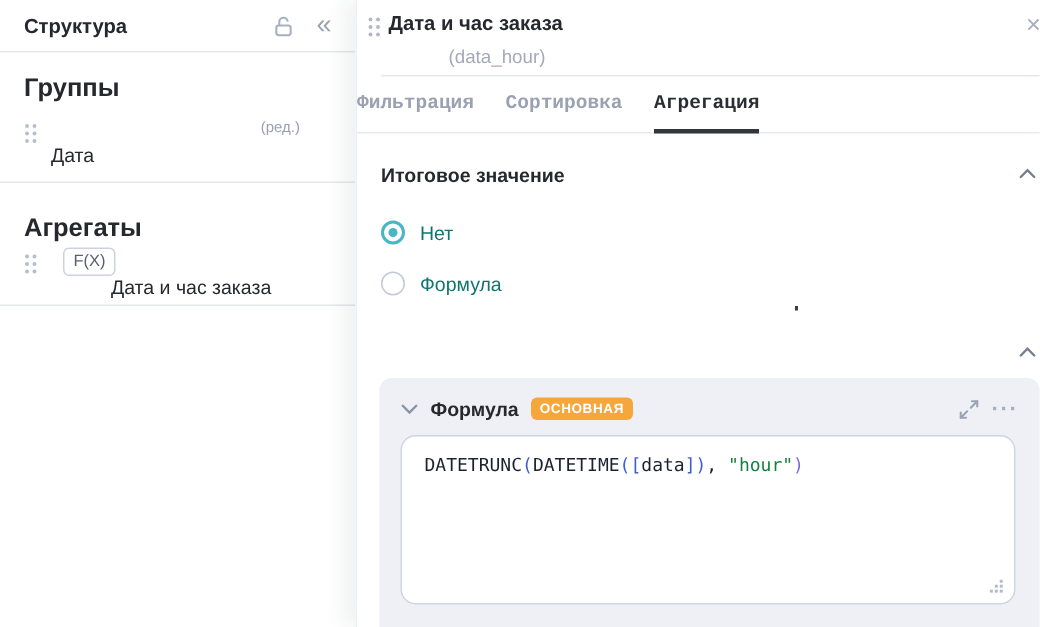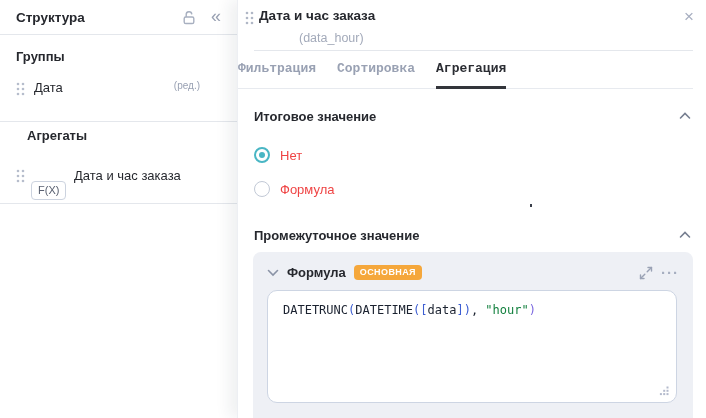--- a/index.html
+++ b/index.html
@@ -4,22 +4,22 @@
 <style>
   html,body{margin:0;padding:0;background:#fff;}
   .screen{position:relative;width:706px;height:418px;overflow:hidden;background:#fff;
     font-family:"Liberation Sans",sans-serif;color:#26282e;-webkit-font-smoothing:antialiased;}
   .abs{position:absolute;}
   .divider{position:absolute;height:1px;background:#e4e7ec;}
 
   
   .sidebar{position:absolute;left:0;top:0;width:233px;height:418px;background:#fff;}
   .sb-title{left:16px;top:10px;font-size:13.5px;font-weight:700;}
-  .sb-heading{font-size:13px;font-weight:700;left:16px;}
-  .sb-label{font-size:13px;color:#26282e;}
+  .sb-heading{font-size:17px;font-weight:700;left:16px;}
+  .sb-label{font-size:13px;color:#26282e;margin-top:16px;}
   .sb-edit{font-size:10px;color:#99a1b3;}
   .fx-pill{display:inline-block;font-size:11px;color:#596070;border:1px solid #ccd3df;
     border-radius:4px;padding:2px 6px;background:#fff;line-height:13px;}
   .icon-btn{color:#9aa3b6;cursor:pointer;}
   .collapse-glyph{font-size:18px;line-height:18px;color:#99a1b3;}
 
   
   .panel{position:absolute;left:237px;top:0;width:469px;height:418px;background:#fff;
     border-left:1px solid #edeff3;box-shadow:-8px 0 14px rgba(30,37,56,.07);}
   .p-title{left:21px;top:8px;font-size:13.5px;font-weight:700;}
@@ -33,21 +33,21 @@
 
   .section-heading{font-size:13px;font-weight:700;left:16px;}
 
   .radio-group{position:absolute;left:16px;top:146px;}
   .radio-row{display:flex;align-items:center;height:18px;margin-bottom:16px;cursor:pointer;}
   .radio{width:16px;height:16px;border-radius:50%;border:1.5px solid #c2c9d6;background:#fff;
     box-sizing:border-box;position:relative;flex:0 0 auto;}
   .radio.checked{border:2px solid #49b6c4;}
   .radio.checked::after{content:"";position:absolute;left:50%;top:50%;width:6px;height:6px;
     margin:-3px 0 0 -3px;border-radius:50%;background:#49b6c4;}
-  .radio-label{font-size:13px;margin-left:10px;color:#ef4444;}
+  .radio-label{font-size:13px;margin-left:10px;color:#0f766e;}
 
   .stray-dot{position:absolute;left:292px;top:204px;width:2px;height:3px;background:#3a3f4a;}
 
   .formula-card{position:absolute;left:15px;top:252px;width:440px;height:175px;
     background:#eef0f5;border-radius:8px;box-sizing:border-box;}
   .card-header{display:flex;align-items:center;padding:13px 14px 0 14px;gap:8px;}
   .card-title{font-size:13px;font-weight:700;color:#26282e;}
   .badge{font-size:9px;font-weight:700;letter-spacing:.4px;color:#fff;background:#f5a73b;
     border-radius:4px;padding:3px 6px;line-height:9px;}
   .header-spacer{flex:1;}
@@ -96,34 +96,34 @@
           <circle cx="2" cy="12" r="1.3"></circle>
             <circle cx="7" cy="12" r="1.3"></circle>
         </svg>
       </span>
       <span class="abs sb-label" style="left:34px;top:4px;">Дата</span>
       <span class="abs sb-edit" style="right:37px;top:4px;">(ред.)</span>
     </div>
 
     <div class="divider" style="left:0;top:121px;width:237px;"></div>
 
-    <div class="abs sb-heading" style="top:128px;margin-left:11px;">Агрегаты</div>
+    <div class="abs sb-heading" style="top:142px;">Агрегаты</div>
 
     <div class="abs" style="left:0;top:162px;width:237px;height:26px;">
       <span class="abs" style="left:16px;top:7px;">
         <svg width="9" height="14" viewBox="0 0 9 14" fill="#b6bdcc">
           <circle cx="2" cy="2" r="1.3"></circle>
             <circle cx="7" cy="2" r="1.3"></circle>
           <circle cx="2" cy="7" r="1.3"></circle>
             <circle cx="7" cy="7" r="1.3"></circle>
           <circle cx="2" cy="12" r="1.3"></circle>
             <circle cx="7" cy="12" r="1.3"></circle>
         </svg>
       </span>
-      <span class="abs fx-pill" style="left:31px;top:3px;margin-top:16px;">F(X)</span>
+      <span class="abs fx-pill" style="left:42px;top:3px;">F(X)</span>
       <span class="abs sb-label" style="left:74px;top:6px;">Дата и час заказа</span>
     </div>
 
     <div class="divider" style="left:0;top:203px;width:237px;"></div>
   </div>
 
   <div class="panel">
 
     <span class="abs" style="left:7px;top:11px;">
       <svg width="9" height="14" viewBox="0 0 9 14" fill="#b0b7c6">
@@ -160,21 +160,20 @@
           <span class="radio-label">Нет</span>
         </div>
         <div class="radio-row">
           <span class="radio"></span>
           <span class="radio-label">Формула</span>
         </div>
       </div>
 
     <span class="stray-dot"></span>
 
-    <div class="abs section-heading" style="top:228px;">Промежуточное значение</div>
     <span class="abs" style="right:16px;top:231px;cursor:pointer;">
       <svg width="12" height="8" viewBox="0 0 12 8" fill="none" stroke="#767e90" stroke-width="1.6" stroke-linecap="round">
         <path d="M1.5 6L6 1.5 10.5 6"></path>
       </svg>
     </span>
 
     <div class="formula-card">
       <div class="card-header">
         <span style="cursor:pointer;">
           <svg width="12" height="8" viewBox="0 0 12 8" fill="none" stroke="#8a93a6" stroke-width="1.6" stroke-linecap="round">

